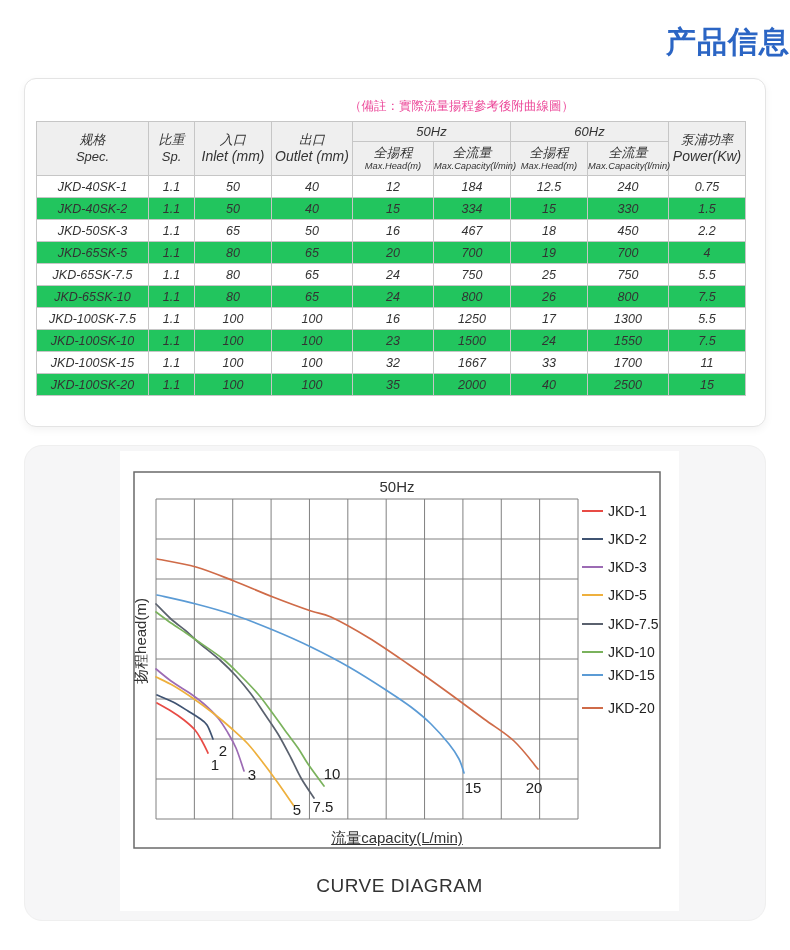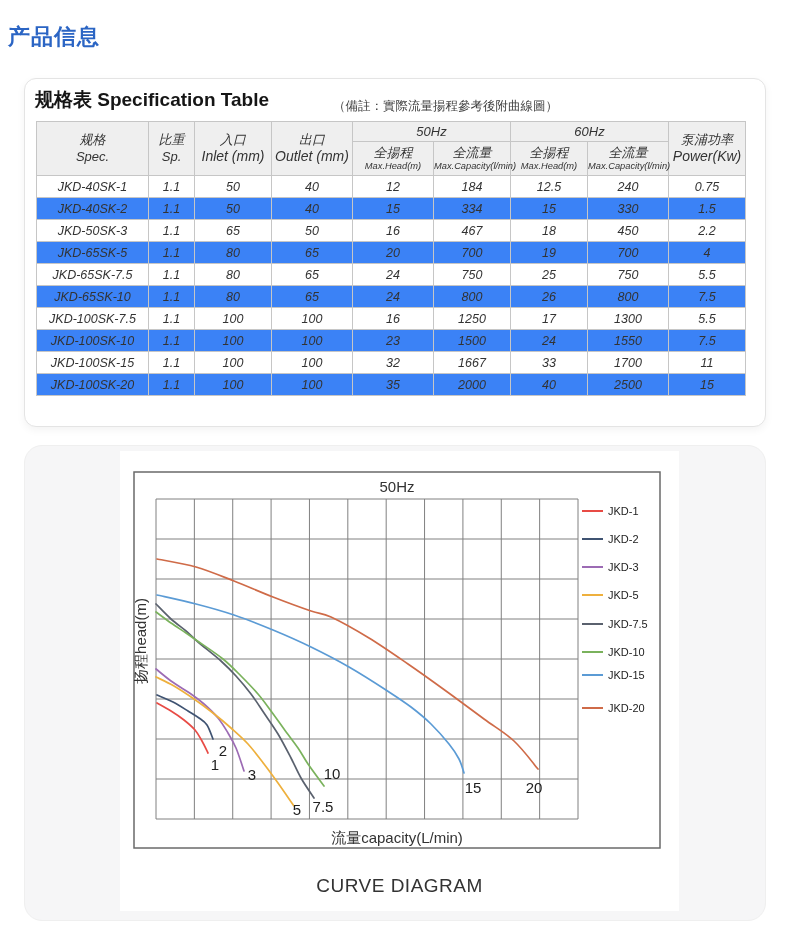--- a/index.html
+++ b/index.html
@@ -1,73 +1,72 @@
 <!DOCTYPE html>
 <html><head>
 <meta charset="utf-8">
 <style>
   * { margin:0; padding:0; box-sizing:border-box; }
   html,body { width:790px; height:950px; background:#ffffff;
     font-family:"Liberation Sans", sans-serif; position:relative; }
 
   .page-title { position:absolute; top:22px; left:0; width:100%;
-    text-align:left; font-size:22px; font-weight:bold; color:#2b65c4;
+    text-align:right; font-size:30px; font-weight:bold; color:#2b65c4;
     letter-spacing:1px;padding-left:8px; }
 
   
   .spec-card { position:absolute; left:24px; top:78px; width:742px; height:349px;
     background:#fff; border:1px solid #e4e4e4; border-radius:12px;
     box-shadow:0 3px 8px rgba(0,0,0,.05); }
   .spec-head { position:relative; height:42px; }
   .spec-title { position:absolute; left:10px; top:8px; font-size:19px;
     font-weight:bold; color:#151515; }
-  .remark-zh { position:absolute; left:308px; top:19px; font-size:12.5px; color:#404040; white-space:nowrap; }
+  .remark-zh { position:absolute; left:324px; top:19px; font-size:12.5px; color:#ec4899; white-space:nowrap; }
   .remark-en { position:absolute; right:28px; top:6px; width:208px;
     font-size:10.5px; line-height:1.3; color:#333; }
 
   table.spec { position:absolute; left:11px; top:42px; width:709px;
     border-collapse:collapse; table-layout:fixed; text-align:center; color:#333;font-style:italic; }
   table.spec th, table.spec td { border:1px solid #c6c6c6; font-weight:normal; }
   table.spec thead th { background:#efefef; }
   table.spec tr.hz-row th { height:20px; font-size:13px; }
   table.spec tr.sub-row th { height:34px; }
   .h-zh { font-size:13px; line-height:1.25; }
   .h-en { font-size:14px; line-height:1.2; }
   .h-en-sm { font-size:9.3px; line-height:1.2; }
   table.spec td { height:22px; font-size:12.5px; background:#fff; }
-  table.spec tbody tr.alt td { background:#3b82f6;margin-top:40px; }
+  table.spec tbody tr.alt td { background:#22c55e;margin-top:40px; }
 
   
   .chart-card { position:absolute; left:24px; top:445px; width:742px; height:476px;
     background:#f6f6f7; border:1px solid #efefef; border-radius:18px; }
   .chart-panel { position:absolute; left:95px; top:5px; width:559px; height:460px;
     background:#ffffff; }
   .chart-panel svg { position:absolute; left:0; top:0; }
   .chart-title { position:absolute; left:14px; top:27px; width:526px;
     text-align:center; font-size:15px; color:#333; }
   .x-label { position:absolute; left:14px; top:378px; width:526px;
-    text-align:center; font-size:15px; color:#333; }
+    text-align:center; font-size:15px; color:#333;text-decoration:underline; }
   .y-label { position:absolute; left:21px; top:190px; font-size:15px; color:#333;
     white-space:nowrap; transform:translate(-50%,-50%) rotate(-90deg); }
   .caption { position:absolute; left:0; top:424px; width:100%; text-align:center;
     font-size:19px; color:#333; letter-spacing:.5px; }
   .legend-item { position:absolute; display:flex; align-items:center; height:16px; }
   .legend-swatch { width:21px; height:2px; margin-right:5px; }
-  .legend-label { font-size:11px; color:#222; }
+  .legend-label { font-size:14px; color:#222; }
   .curve-label { position:absolute; transform:translate(-50%,-50%);
     font-size:15px; color:#222; }
 </style>
 </head>
 <body>
 
 <h1 class="page-title">产品信息</h1>
 
 <section class="spec-card">
   <div class="spec-head">
-    <div class="spec-title">规格表 Specification Table</div>
     <div class="remark-zh">（備註：實際流量揚程參考後附曲線圖）</div>
   </div>
 
   <table class="spec">
     <colgroup>
       <col style="width:112px">
         <col style="width:46px">
         <col style="width:77px">
       <col style="width:81px">
         <col style="width:81px">

